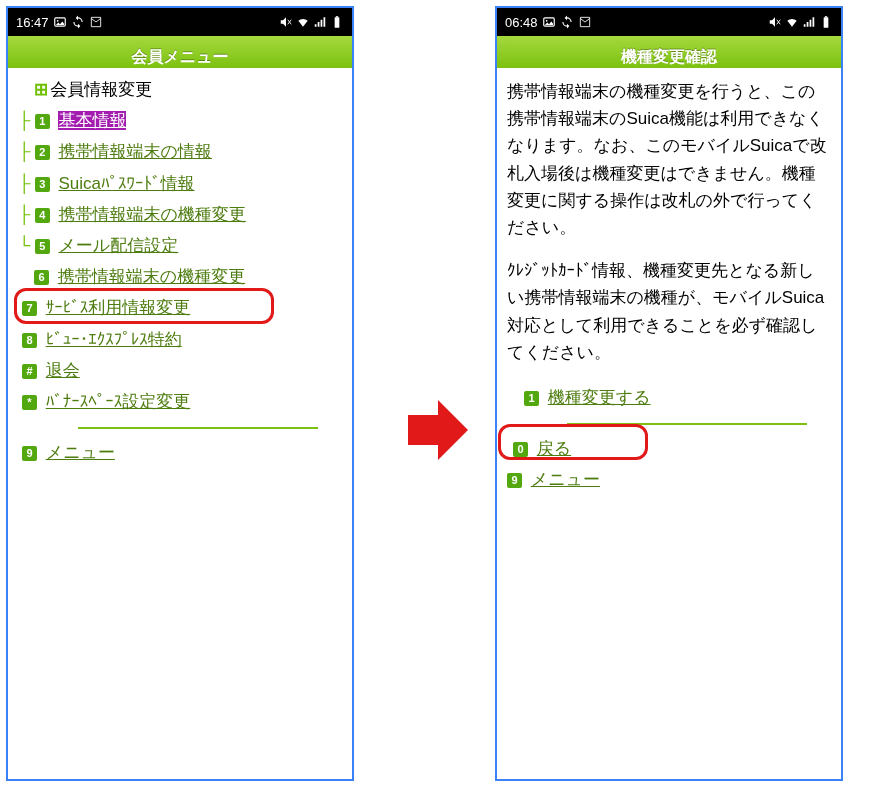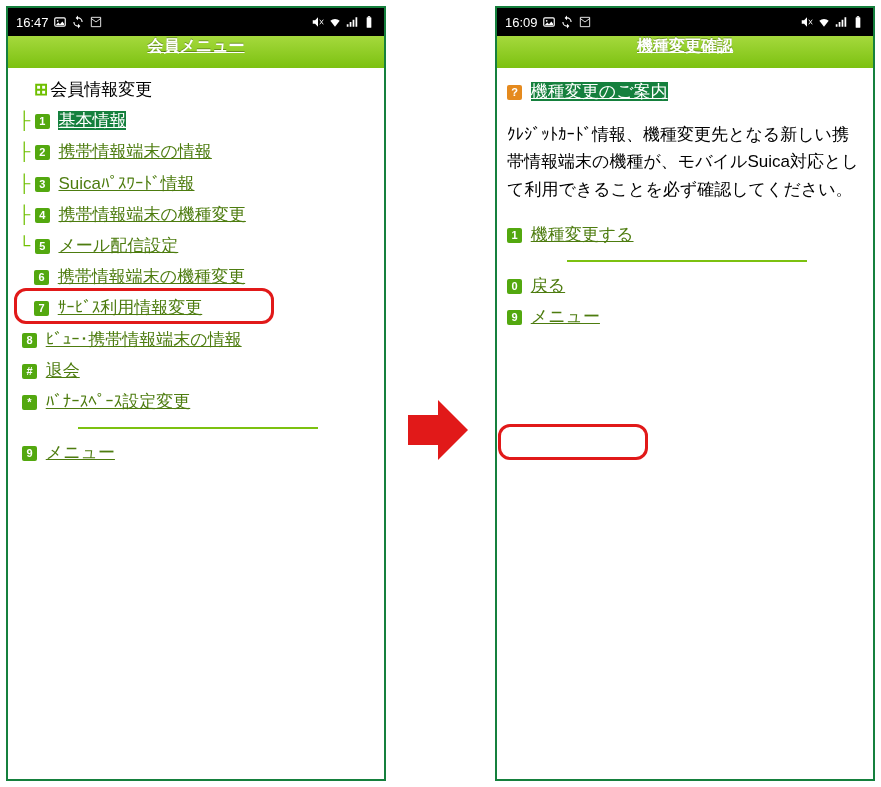--- a/index.html
+++ b/index.html
@@ -7,23 +7,23 @@
     margin: 0;
     padding: 0;
     background: #fff;
     font-family: "Hiragino Kaku Gothic Pro", "Meiryo", sans-serif;
     width: 881px;
     height: 787px;
     position: relative;
   }
   .phone {
     position: absolute;
-    width: 380px;
+    width: 348px;
     height: 775px;
-    border: 2px solid #15803d;
+    border: 2px solid #3b82f6;
     background: #fff;
     overflow: hidden;
   }
   .phone.left { left: 6px; top: 6px; }
   .phone.right { left: 495px; top: 6px; }
 
   .status-bar {
     height: 28px;
     background: #000;
     color: #fff;
@@ -37,24 +37,23 @@
   .status-right { display: flex; align-items: center; gap: 3px; }
   .sys-icon { display: inline-block; width: 14px; height: 14px; }
 
   .title-bar {
     height: 32px;
     background: linear-gradient(to bottom, #a5d93d 0%, #7cc110 100%);
     color: #fff;
     font-size: 16px;
     font-weight: bold;
     display: flex;
-    align-items: flex-start;
+    align-items: flex-end;
     justify-content: center;
     text-shadow: 0 -1px 0 rgba(0,0,0,0.3);
-    text-decoration: underline;
   }
 
   .content {
     padding: 6px 10px 10px 10px;
     font-size: 17px;
     line-height: 1.6;
   }
 
   .section-head {
     color: #000;
@@ -90,21 +89,21 @@
     vertical-align: 1px;
   }
   .num-green  { background: #53a80f; }
   .num-orange { background: #e58a1e; }
   .link {
     text-decoration: underline;
     color: #4d7c0f;
     cursor: pointer;
   }
   .link.highlight {
-    background: #15803d;
+    background: #a21caf;
     color: #fff;
   }
   .para { color: #000; margin: 4px 0 10px 0; }
 
   .hr-green {
     border: none;
     border-top: 2px solid #7cc110;
     margin: 12px 0 10px 60px;
     width: 240px;
   }
@@ -217,28 +216,28 @@
       <span class="tree-tick">└</span>
       <span class="num-badge num-green">5</span>
       <span class="link">メール配信設定</span>
     </div>
 
     <div class="menu-item" style="margin-left:16px">
       <span class="num-badge num-green">6</span>
       <span class="link">携帯情報端末の機種変更</span>
     </div>
 
-    <div class="menu-item" style="margin-left:16px">
+    <div class="menu-item" style="margin-left:4px">
       <span class="num-badge num-green">7</span>
       <span class="link">ｻｰﾋﾞｽ利用情報変更</span>
     </div>
 
     <div class="menu-item" style="margin-left:4px">
       <span class="num-badge num-green">8</span>
-      <span class="link">ﾋﾞｭｰ･携帯情報端末の情報</span>
+      <span class="link">ﾋﾞｭｰ･ｴｸｽﾌﾟﾚｽ特約</span>
     </div>
 
     <div class="menu-item" style="margin-left:4px">
       <span class="num-badge num-green">#</span>
       <span class="link">退会</span>
     </div>
 
     <div class="menu-item" style="margin-left:4px">
       <span class="num-badge num-green">*</span>
       <span class="link">ﾊﾞﾅｰｽﾍﾟｰｽ設定変更</span>
@@ -251,21 +250,21 @@
       <span class="link">メニュー</span>
     </div>
 
   </div>
 </div>
 
 <div class="phone right">
 
   <div class="status-bar">
     <div class="status-left">
-      <span>16:09</span>
+      <span>06:48</span>
       <span class="sys-icon">
         <svg viewBox="0 0 24 24" width="14" height="14" fill="#fff">
             <rect x="3" y="5" width="18" height="14" rx="2" stroke="#fff" stroke-width="2" fill="none"></rect>
             <circle cx="8" cy="10" r="1.5"></circle>
             <path d="M5 17l4-4 3 3 4-5 3 4v2H5z"></path>
           </svg>
       </span>
       <span class="sys-icon">
         <svg viewBox="0 0 24 24" width="14" height="14" fill="#fff">
             <path d="M12 4V1L8 5l4 4V6a6 6 0 016 6h2a8 8 0 00-8-8zm0 14a6 6 0 01-6-6H4a8 8 0 008 8v3l4-4-4-4v3z"></path>
@@ -303,37 +302,34 @@
       </span>
     </div>
   </div>
 
   <div class="title-bar">
     <span>機種変更確認</span>
   </div>
 
   <div class="content">
 
-
-    <div class="menu-item" style="margin-left:0">
-      <span class="num-badge num-orange">?</span>
-      <span class="link highlight">機種変更のご案内</span>
-    </div>
+    <div class="para">携帯情報端末の機種変更を行うと、この携帯情報端末のSuica機能は利用できなくなります。なお、このモバイルSuicaで改札入場後は機種変更はできません。機種変更に関する操作は改札の外で行ってください。</div>
+
 
     <div class="para" style="margin-top:16px">ｸﾚｼﾞｯﾄｶｰﾄﾞ情報、機種変更先となる新しい携帯情報端末の機種が、モバイルSuica対応として利用できることを必ず確認してください。</div>
 
 
-    <div class="menu-item" style="margin-left:0;margin-top:18px">
+    <div class="menu-item" style="margin-left:17px;margin-top:18px">
       <span class="num-badge num-green">1</span>
       <span class="link">機種変更する</span>
     </div>
 
     <hr class="hr-green">
 
-    <div class="menu-item" style="margin-left:0">
+    <div class="menu-item" style="margin-left:6px">
       <span class="num-badge num-green">0</span>
       <span class="link">戻る</span>
     </div>
 
     <div class="menu-item" style="margin-left:0">
       <span class="num-badge num-green">9</span>
       <span class="link">メニュー</span>
     </div>
 
   </div>

